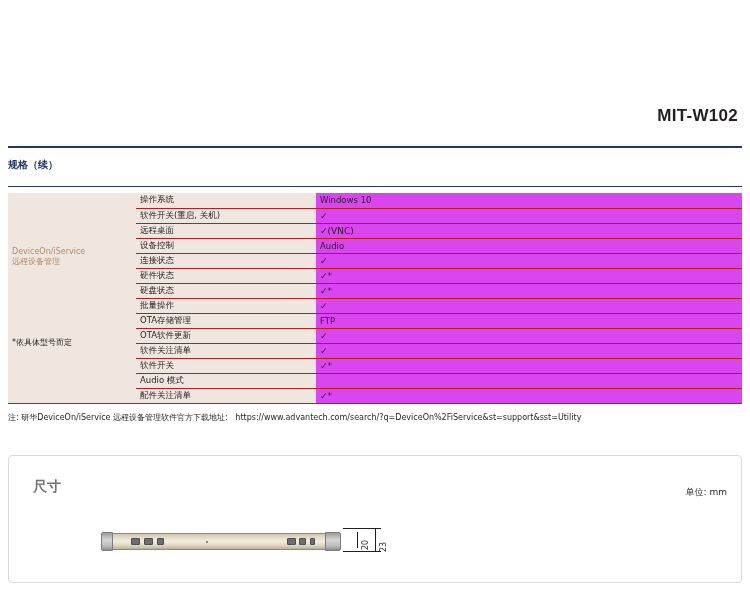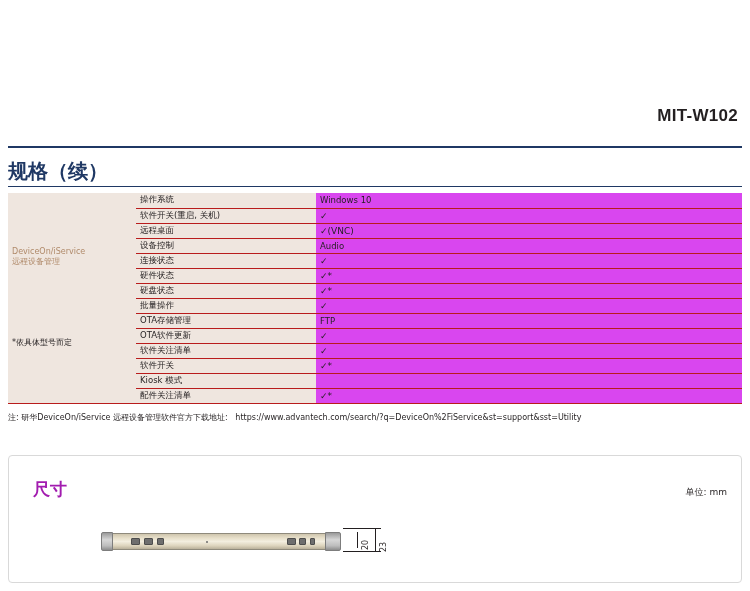--- a/index.html
+++ b/index.html
@@ -37,21 +37,21 @@
     right: 8px;
     height: 2px;
     background: #1f3864;
   }
 
   
   .section-title {
     position: absolute;
     top: 158px;
     left: 8px;
-    font-size: 20px;
+    font-size: 10px;
     font-weight: bold;
     color: #1f3864;
     font-family: "DejaVu Sans", sans-serif;
   }
   .section-rule {
     position: absolute;
     top: 186px;
     left: 8px;
     right: 8px;
     height: 1px;
@@ -110,23 +110,23 @@
     width: 734px;
     height: 128px;
     border: 1px solid #d9d9d9;
     border-radius: 4px;
     background: #ffffff;
   }
   .dim-title {
     position: absolute;
     left: 24px;
     top: 22px;
-    font-size: 17px;
+    font-size: 14px;
     font-weight: bold;
-    color: #a21caf;
+    color: #737373;
     font-family: "DejaVu Sans", sans-serif;
   }
   .dim-unit {
     position: absolute;
     right: 14px;
     top: 30px;
     font-size: 9px;
     color: #231f20;
   }
 
@@ -259,21 +259,21 @@
       </tr>
       <tr>
         <td class="col-label">软件关注清单</td>
         <td class="col-value check">✓</td>
       </tr>
       <tr>
         <td class="col-label">软件开关</td>
         <td class="col-value check">✓*</td>
       </tr>
       <tr>
-        <td class="col-label">Kiosk 模式</td>
+        <td class="col-label">Audio 模式</td>
         <td class="col-value"></td>
       </tr>
       <tr>
         <td class="col-label">配件关注清单</td>
         <td class="col-value check">✓*</td>
       </tr>
     </tbody>
   </table>
 
   <div class="table-note">

